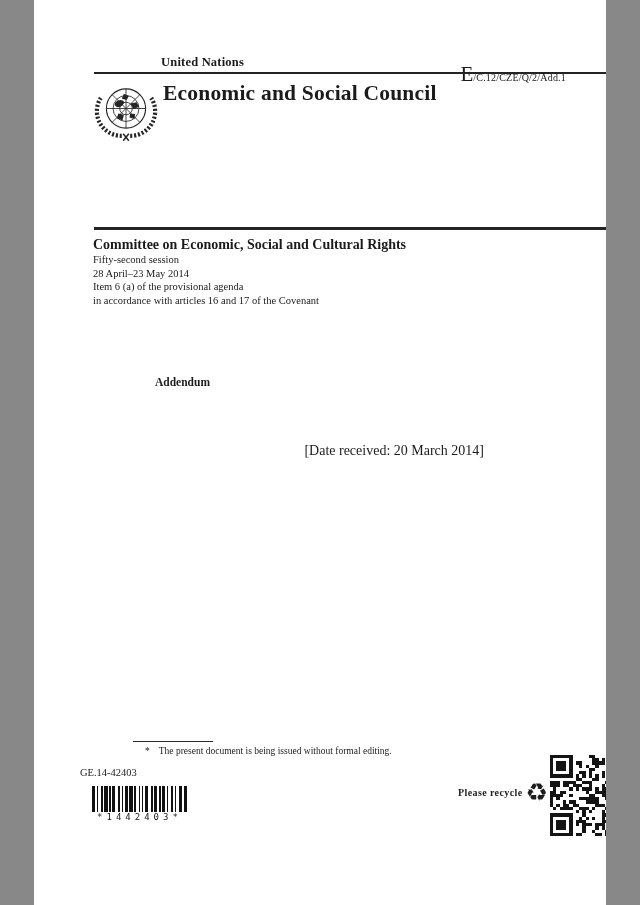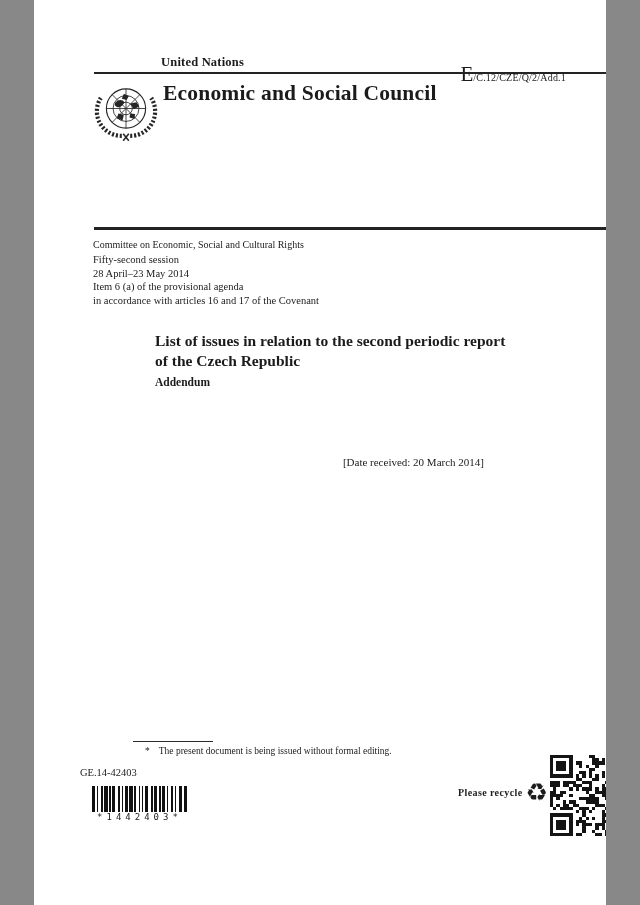--- a/index.html
+++ b/index.html
@@ -20,30 +20,30 @@
   .rule-mid{left:60px;top:227px;width:540px;height:2.5px;}
 
   
   .emblem{left:57px;top:79px;width:70px;height:66px;}
   .council-title{left:129px;top:81px;font-size:21.5px;font-weight:bold;letter-spacing:.2px;}
   .distr-block{left:427px;top:86px;font-size:10.5px;line-height:13.5px;}
   .lang-line{margin-top:14px;}
 
   
   .session-block{left:59px;top:237px;font-size:10.5px;line-height:13.5px;}
-  .committee-line{font-size:10px;font-weight:normal;line-height:16px;}
+  .committee-line{font-size:14px;font-weight:bold;line-height:16px;}
   .b{font-weight:normal;}
 
   
   .main-title{left:121px;top:331px;font-size:15.5px;font-weight:bold;line-height:19.5px;}
   .addendum{left:121px;top:376px;font-size:11.5px;font-weight:bold;}
   .subtitle{left:121px;top:406px;font-size:15.5px;font-weight:bold;}
   .subtitle sup{font-size:9px;vertical-align:6px;margin-left:1px;}
 
-  .date-received{top:456px;right:122px;font-size:11px;}
+  .date-received{top:443px;right:122px;font-size:14px;}
 
   
   .fn-rule{left:99px;top:741px;width:80px;height:1px;background:#2a2a2a;}
   .footnote{left:111px;top:746px;font-size:9.5px;}
   .footnote .fn-marker{margin-right:9px;}
 
   
   .ge-number{left:46px;top:767px;font-size:10.5px;}
   .barcode{left:58px;top:786px;width:95px;height:26px;display:flex;align-items:stretch;}
   .barcode .br{background:#111;}
@@ -92,24 +92,20 @@
   <div class="abs rule rule-mid"></div>
 
   <div class="abs session-block">
     <div class="committee-line">Committee on Economic, Social and Cultural Rights</div>
     <div class="b">Fifty-second session</div>
     <div>28 April–23 May 2014</div>
     <div>Item 6 (a) of the provisional agenda</div>
     <div class="b">in accordance with articles 16 and 17 of the Covenant</div>
   </div>
 
-  <div class="abs main-title">
-    <div>List of issues in relation to the second periodic report</div>
-    <div>of the Czech Republic</div>
-  </div>
   <div class="abs addendum">Addendum</div>
 
   <div class="abs date-received">[Date received: 20 March 2014]</div>
 
   <div class="abs fn-rule"></div>
   <div class="abs footnote"><span class="fn-marker">*</span><span>The present document is being issued without formal editing.</span></div>
 
   <div class="abs ge-number">GE.14-42403</div>
   <div class="abs barcode">
       <div class="br" style="flex-grow: 2;"></div>

